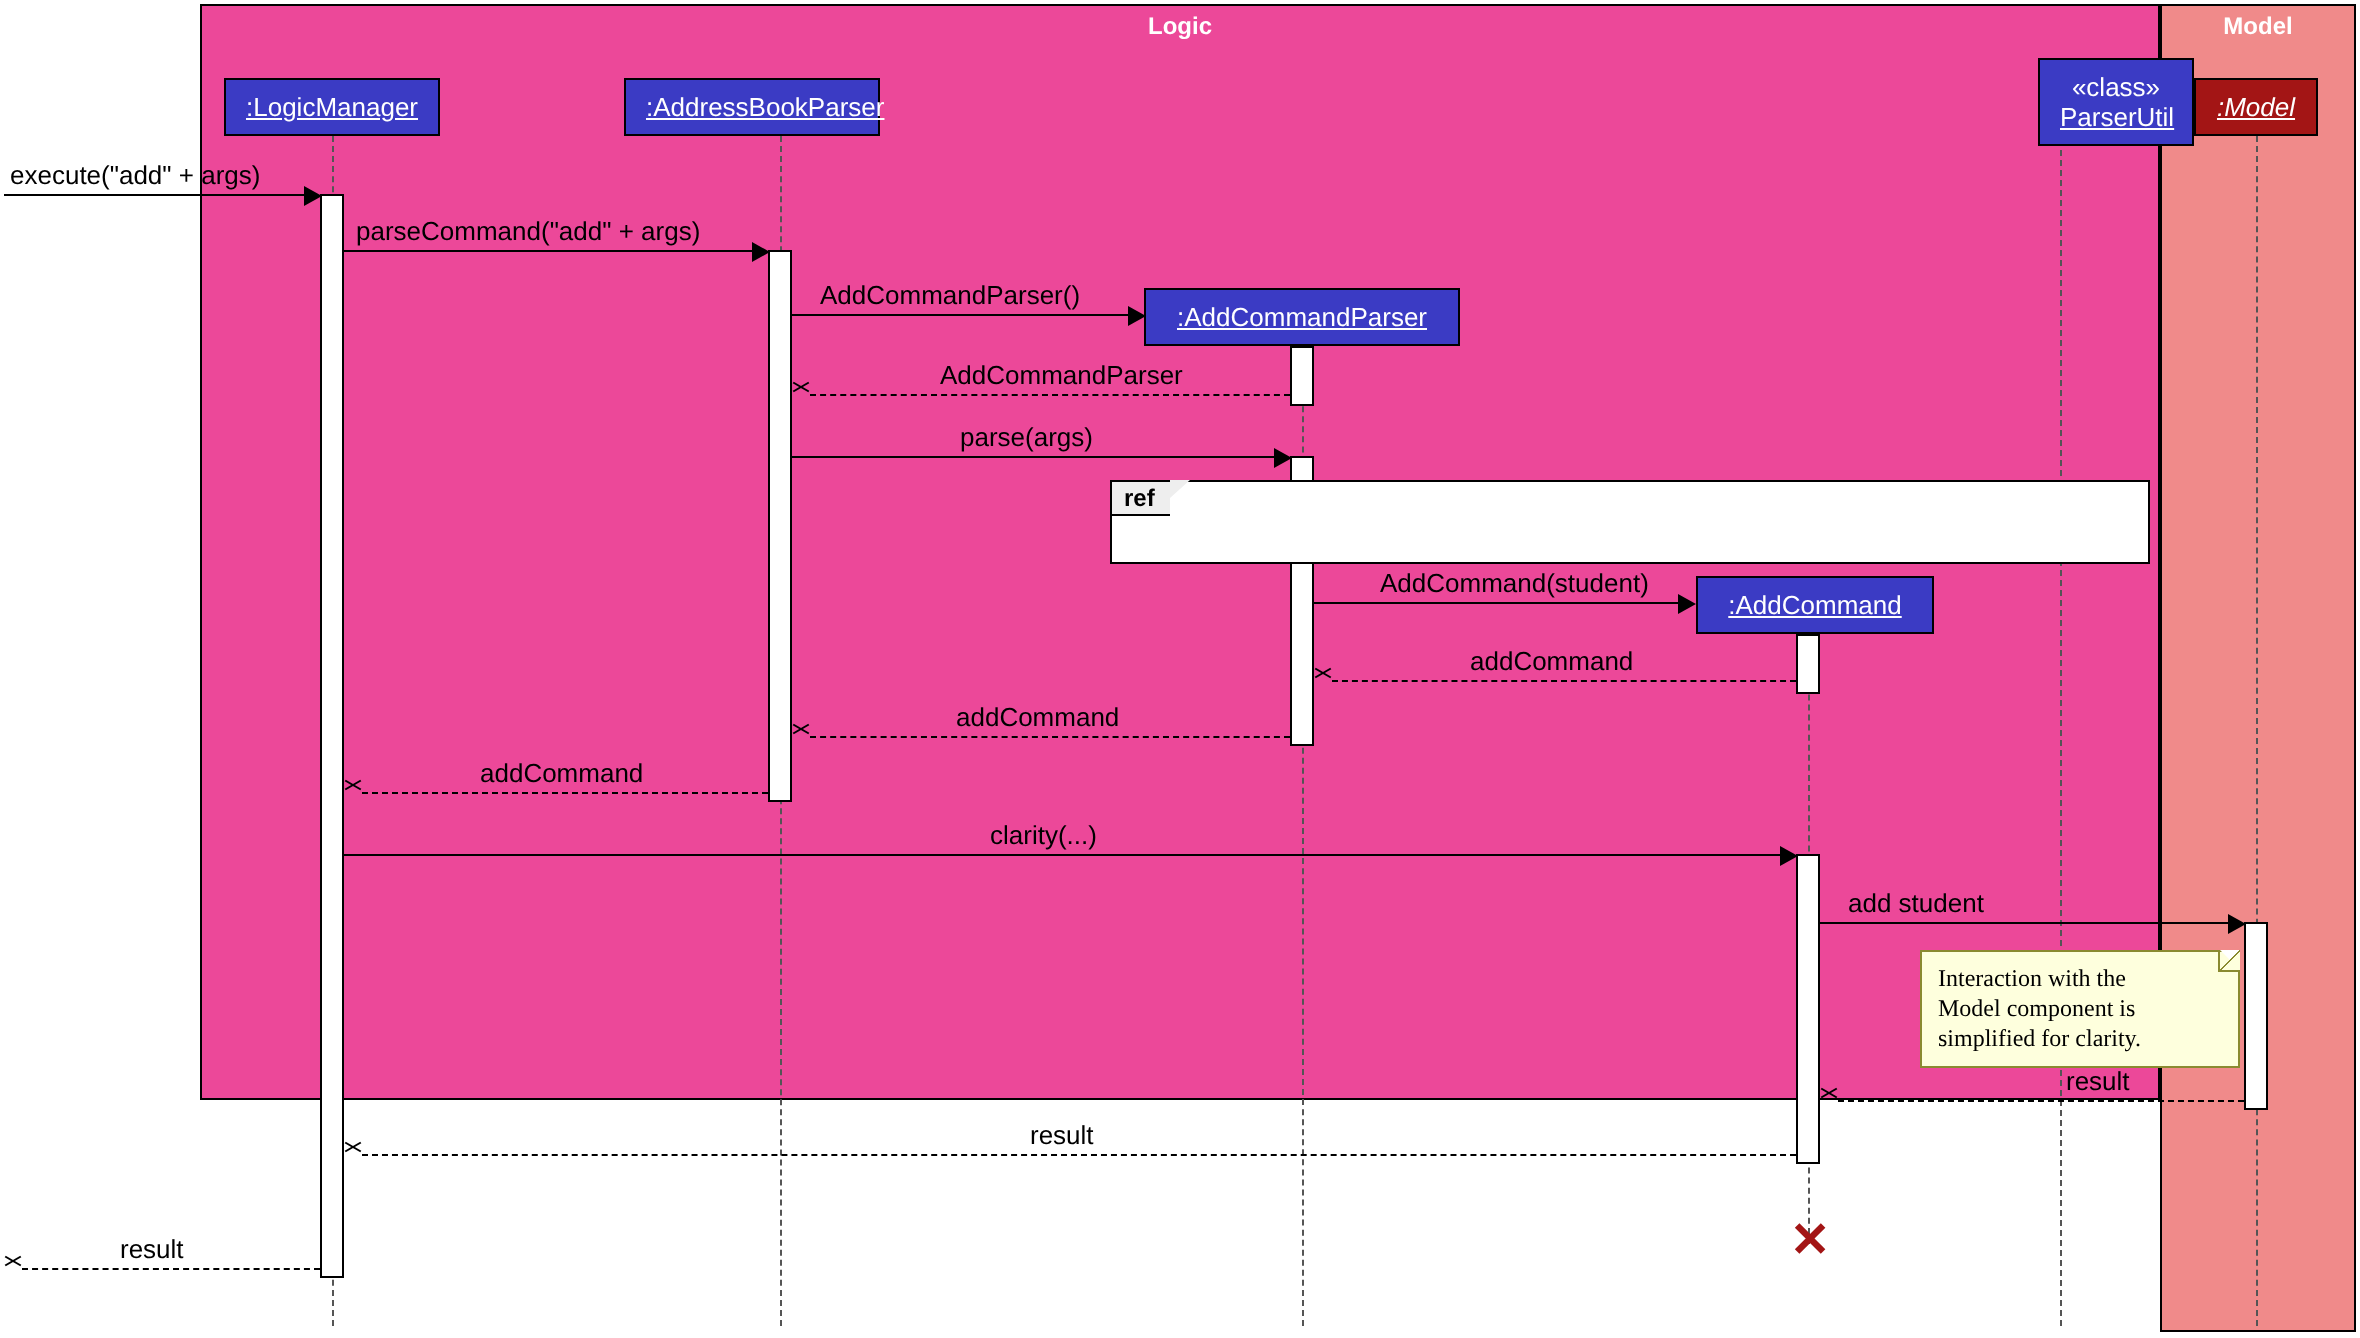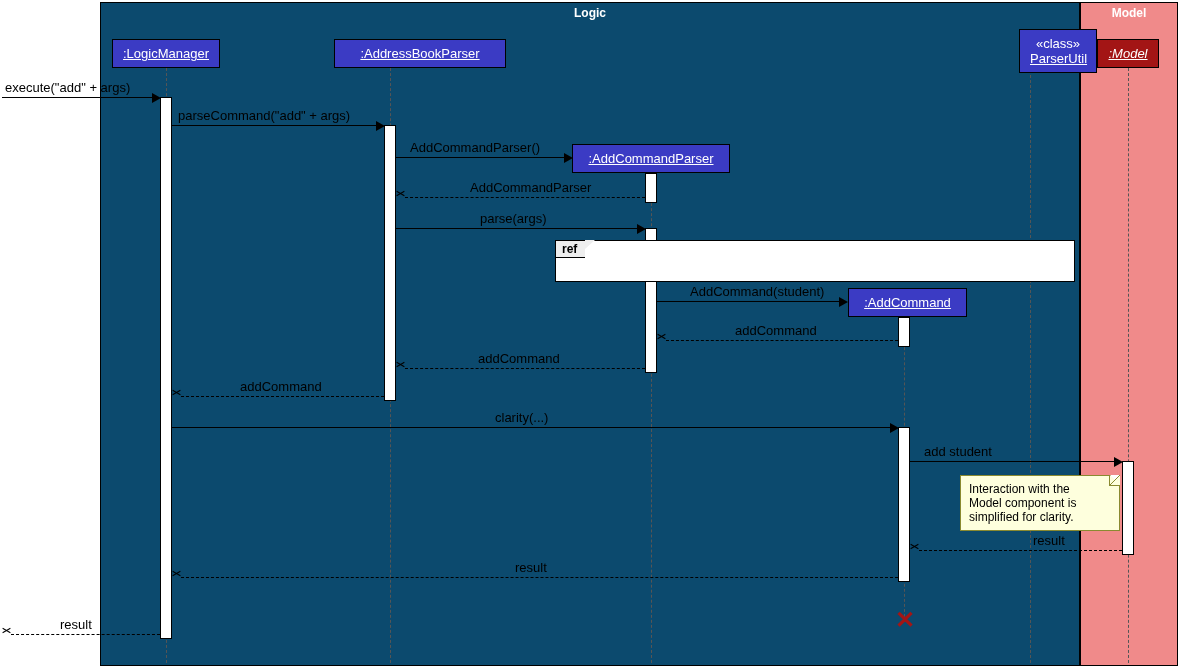--- a/index.html
+++ b/index.html
@@ -15,22 +15,22 @@
   }
   .frame {
     position: absolute;
     border: 1px solid #000;
     box-sizing: border-box;
   }
   .frame-logic {
     left: 100px;
     top: 2px;
     width: 980px;
-    height: 664px;
-    background: #0c4a6e;
+    height: 548px;
+    background: #ec4899;
   }
   .frame-model {
     left: 1080px;
     top: 2px;
     width: 98px;
     height: 664px;
     background: #f08a8a;
   }
   .frame-label {
     position: absolute;
@@ -177,21 +177,21 @@
 <body>
 
 <div class="frame frame-logic">
   <span class="frame-label">Logic</span>
 </div>
 <div class="frame frame-model">
   <span class="frame-label">Model</span>
 </div>
 
 <div class="participant" style="left:112px;top:39px;width:108px;">:LogicManager</div>
-<div class="participant" style="left:312px;top:39px;width:172px;margin-left:22px;">:AddressBookParser</div>
+<div class="participant" style="left:312px;top:39px;width:128px;">:AddressBookParser</div>
 <div class="participant" style="left:572px;top:144px;width:158px;">:AddCommandParser</div>
 <div class="participant" style="left:848px;top:288px;width:119px;">:AddCommand</div>
 <div class="participant" style="left:991px;top:29px;width:78px;text-decoration:none;margin-left:28px;">
   <div style="text-decoration:none;">«class»</div>
   <div style="text-decoration:underline;">ParserUtil</div>
 </div>
 <div class="participant model-p" style="left:1097px;top:39px;width:62px;font-style:italic;">:Model</div>
 
 <div class="lifeline" style="left:166px;top:68px;height:595px;"></div>
 <div class="lifeline" style="left:390px;top:68px;height:595px;"></div>
@@ -271,21 +271,21 @@
   <div class="line solid" style="left:0;width:718px;"></div>
   <div class="head right-solid" style="left:718px;"></div>
 </div>
 
 <div class="msg" style="left:924px;top:444px;">add student</div>
 <div class="arrow" style="left:910px;top:461px;width:212px;">
   <div class="line solid" style="left:0;width:204px;"></div>
   <div class="head right-solid" style="left:204px;"></div>
 </div>
 
-<div class="note" style="left:960px;top:475px;width:160px;">
+<div class="note" style="left:960px;top:475px;width:160px;font-family:Liberation Serif, serif;">
   <div>Interaction with the</div>
   <div>Model component is</div>
   <div>simplified for clarity.</div>
 </div>
 
 <div class="msg" style="left:1033px;top:533px;">result</div>
 <div class="arrow" style="left:910px;top:550px;width:212px;">
   <div class="line dashed" style="left:9px;width:203px;"></div>
   <div class="head left-open" style="left:0;"></div>
 </div>

